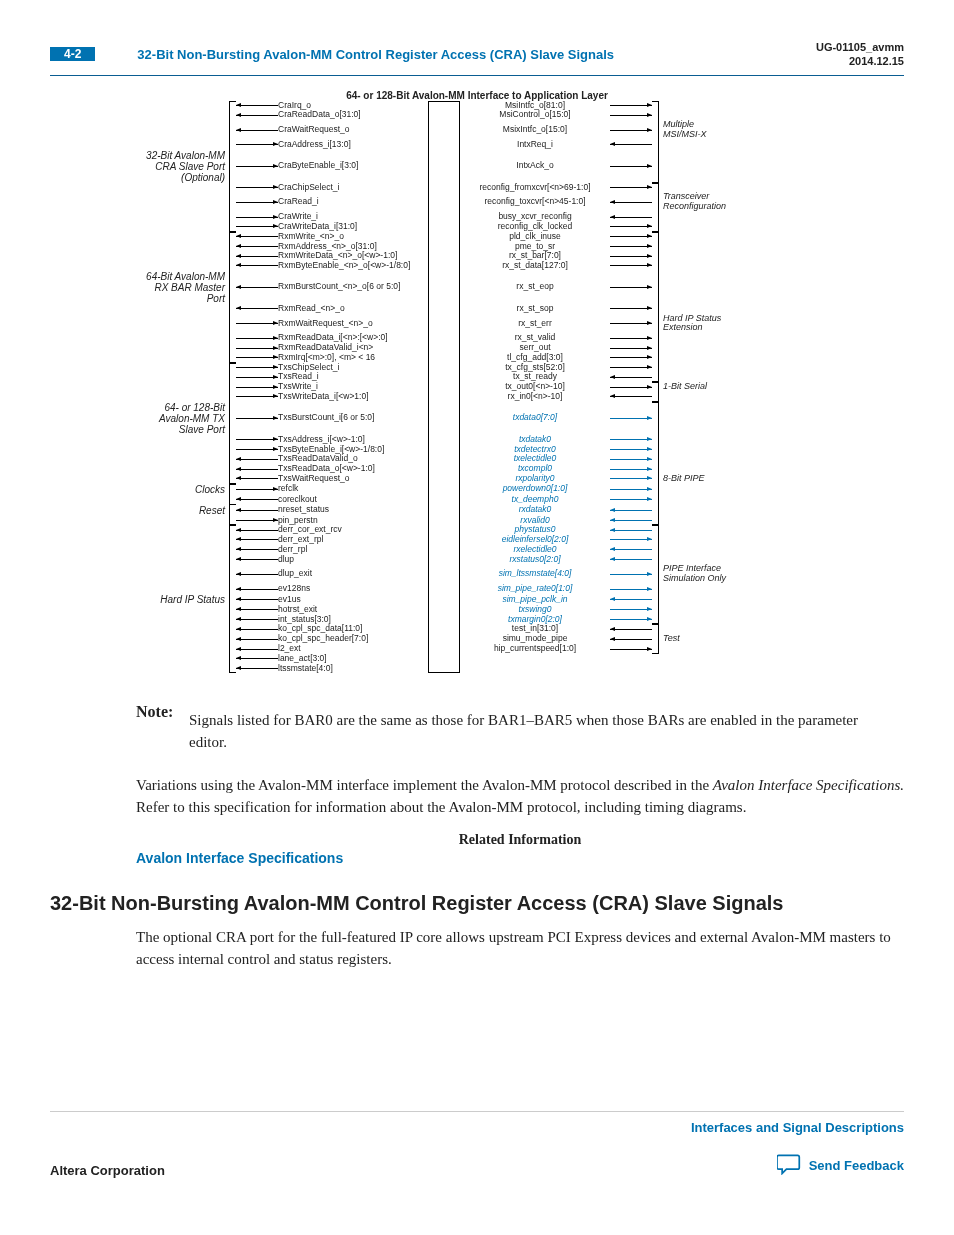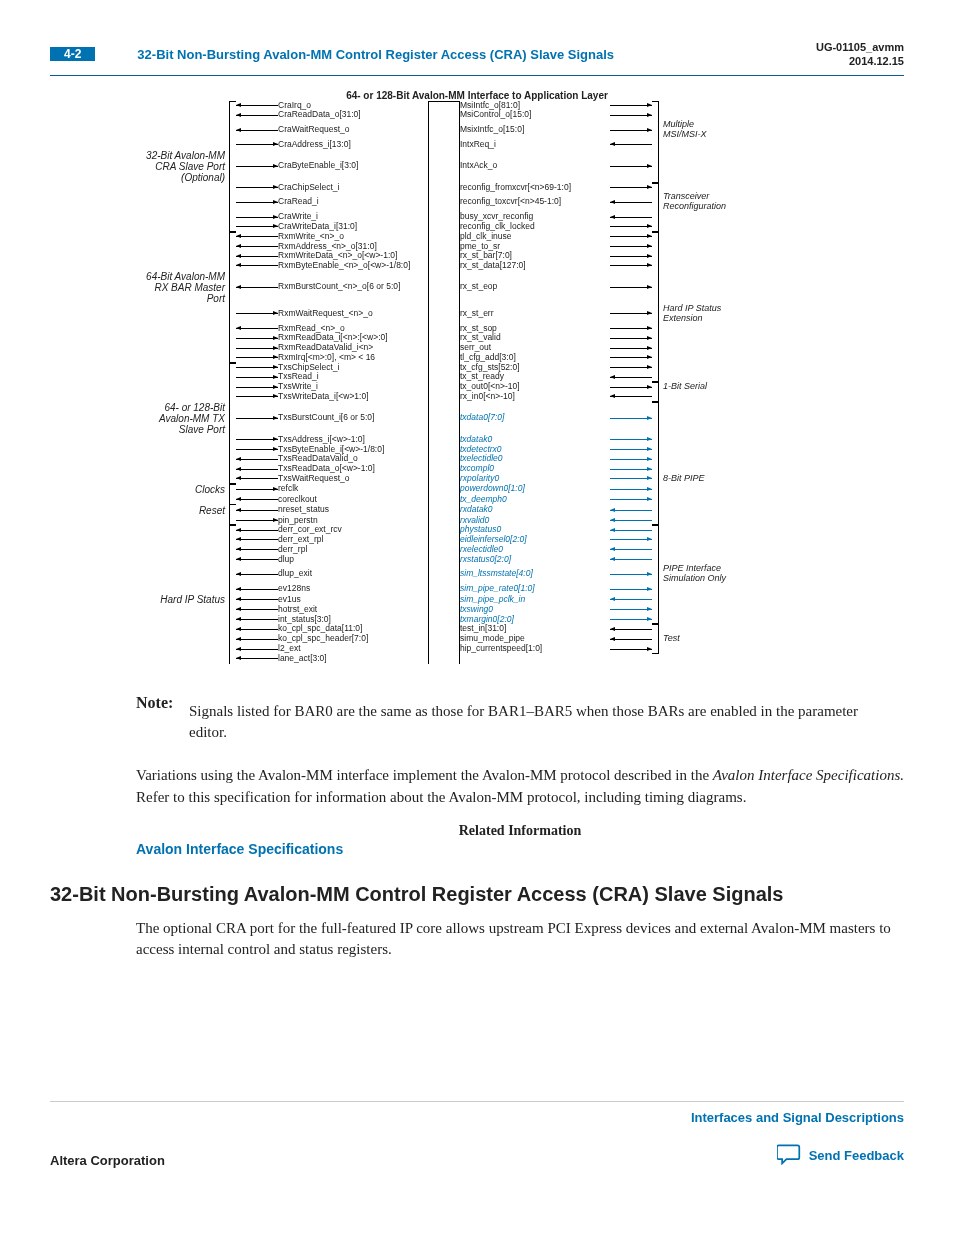--- a/index.html
+++ b/index.html
@@ -96,21 +96,21 @@
   .arrow.right::after { right:0; border-left:5px solid #000; }
   .arrow.blue.left::before { border-right-color:#0072b1; }
   .arrow.blue.right::after { border-left-color:#0072b1; }
   .diag-signals-l, .diag-signals-r {
     width: 150px;
     display: flex;
     flex-direction: column;
     justify-content: space-around;
     line-height: 1.15;
   }
-  .diag-signals-r { text-align: left; }
+  .diag-signals-r { text-align: center; }
   .diag-label-right {
     width: 70px;
     font-style: italic;
     font-size: 9px;
     padding-left: 4px;
     display: flex;
     align-items: center;
     line-height: 1.1;
   }
   .diag-center {
@@ -465,20 +465,39 @@
           <div class="diag-arrows-r">
             <div class="arrow right"></div>
           </div>
           <div style="width: 6px; border-right: 1px solid rgb(0, 0, 0);"></div>
           <div class="diag-label-right"></div>
         </div>
         <div class="diag-row">
           <div class="diag-label-left"></div>
           <div class="" style="visibility: visible; border-top: none; position: relative; border-left: 1px solid rgb(0, 0, 0); width: 6px;"></div>
           <div class="diag-arrows-l">
+            <div class="arrow left"></div>
+          </div>
+          <div class="diag-signals-l">
+            <div class="sig">RxmRead_&lt;n&gt;_o</div>
+          </div>
+          <div class="diag-center"></div>
+          <div class="diag-signals-r">
+            <div class="sig">rx_st_sop</div>
+          </div>
+          <div class="diag-arrows-r">
+            <div class="arrow right"></div>
+          </div>
+          <div style="width: 6px; border-right: 1px solid rgb(0, 0, 0);"></div>
+          <div class="diag-label-right"></div>
+        </div>
+        <div class="diag-row">
+          <div class="diag-label-left"></div>
+          <div class="" style="visibility: visible; border-top: none; position: relative; border-left: 1px solid rgb(0, 0, 0); width: 6px;"></div>
+          <div class="diag-arrows-l">
             <div class="arrow right"></div>
           </div>
           <div class="diag-signals-l">
             <div class="sig">RxmWaitRequest_&lt;n&gt;_o</div>
           </div>
           <div class="diag-center"></div>
           <div class="diag-signals-r">
             <div class="sig">rx_st_err</div>
           </div>
           <div class="diag-arrows-r">
@@ -486,39 +505,20 @@
           </div>
           <div style="width: 6px; border-right: 1px solid rgb(0, 0, 0);"></div>
           <div class="diag-label-right">Hard IP
 Status
 Extension</div>
         </div>
         <div class="diag-row">
           <div class="diag-label-left"></div>
           <div class="" style="visibility: visible; border-top: none; position: relative; border-left: 1px solid rgb(0, 0, 0); width: 6px;"></div>
           <div class="diag-arrows-l">
-            <div class="arrow left"></div>
-          </div>
-          <div class="diag-signals-l">
-            <div class="sig">RxmRead_&lt;n&gt;_o</div>
-          </div>
-          <div class="diag-center"></div>
-          <div class="diag-signals-r">
-            <div class="sig">rx_st_sop</div>
-          </div>
-          <div class="diag-arrows-r">
-            <div class="arrow right"></div>
-          </div>
-          <div style="width: 6px; border-right: 1px solid rgb(0, 0, 0);"></div>
-          <div class="diag-label-right"></div>
-        </div>
-        <div class="diag-row">
-          <div class="diag-label-left"></div>
-          <div class="" style="visibility: visible; border-top: none; position: relative; border-left: 1px solid rgb(0, 0, 0); width: 6px;"></div>
-          <div class="diag-arrows-l">
             <div class="arrow right"></div>
           </div>
           <div class="diag-signals-l">
             <div class="sig">RxmReadData_i[&lt;n&gt;:[&lt;w&gt;:0]</div>
           </div>
           <div class="diag-center"></div>
           <div class="diag-signals-r">
             <div class="sig">rx_st_valid</div>
           </div>
           <div class="diag-arrows-r">
@@ -1066,20 +1066,35 @@
         <div class="diag-row">
           <div class="diag-label-left"></div>
           <div class="" style="visibility: visible; border-top: none; position: relative; border-left: 1px solid rgb(0, 0, 0); width: 6px;"></div>
           <div class="diag-arrows-l">
             <div class="arrow left"></div>
           </div>
           <div class="diag-signals-l">
             <div class="sig">lane_act[3:0]</div>
           </div>
           <div class="diag-center"></div>
+          <div class="diag-signals-r"></div>
+          <div class="diag-arrows-r"></div>
+          <div style="width: 6px;"></div>
+          <div class="diag-label-right"></div>
+        </div>
+        <div class="diag-row">
+          <div class="diag-label-left"></div>
+          <div class="" style="visibility: visible; border-top: none; position: relative; border-left: 1px solid rgb(0, 0, 0); border-bottom: 1px solid rgb(0, 0, 0); width: 6px;"></div>
+          <div class="diag-arrows-l">
+            <div class="arrow left"></div>
+          </div>
+          <div class="diag-signals-l">
+            <div class="sig">ltssmstate[4:0]</div>
+          </div>
+          <div class="diag-center diag-bot-border"></div>
           <div class="diag-signals-r"></div>
           <div class="diag-arrows-r"></div>
           <div style="width: 6px;"></div>
           <div class="diag-label-right"></div>
         </div>
       </div>
   </div>
 
   <div class="note-row">
     <div class="note-label">Note:</div>

